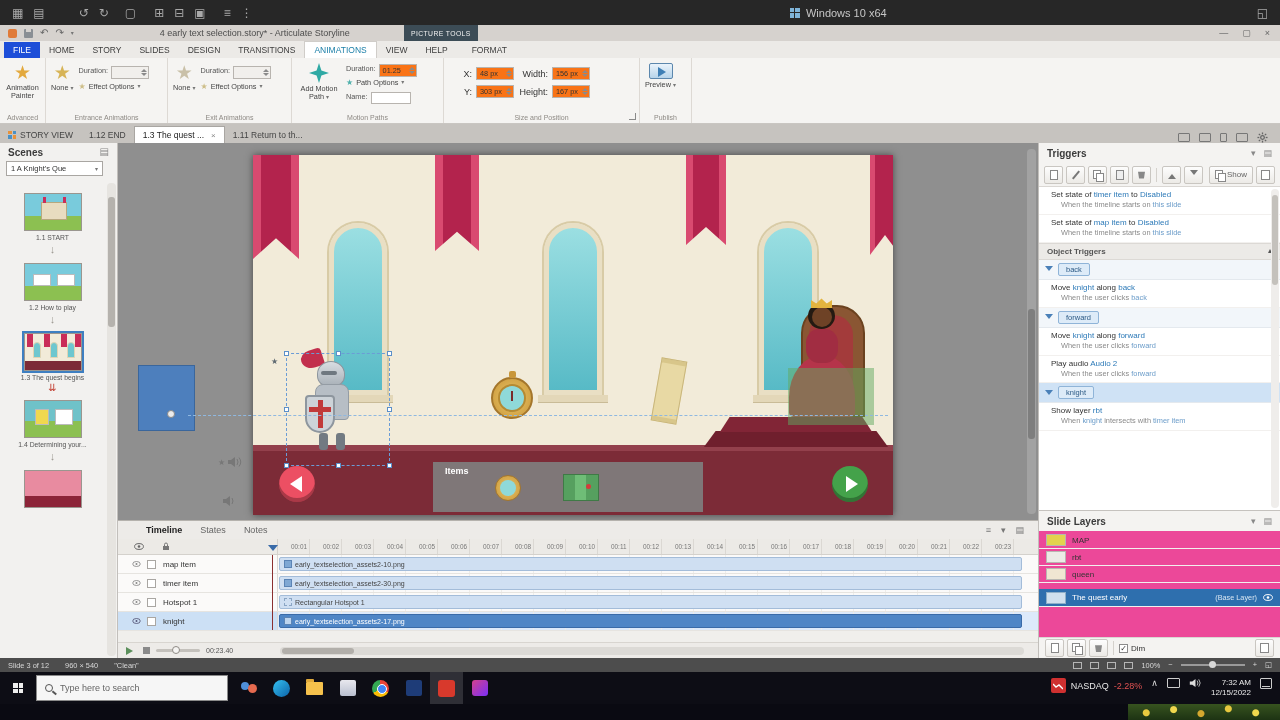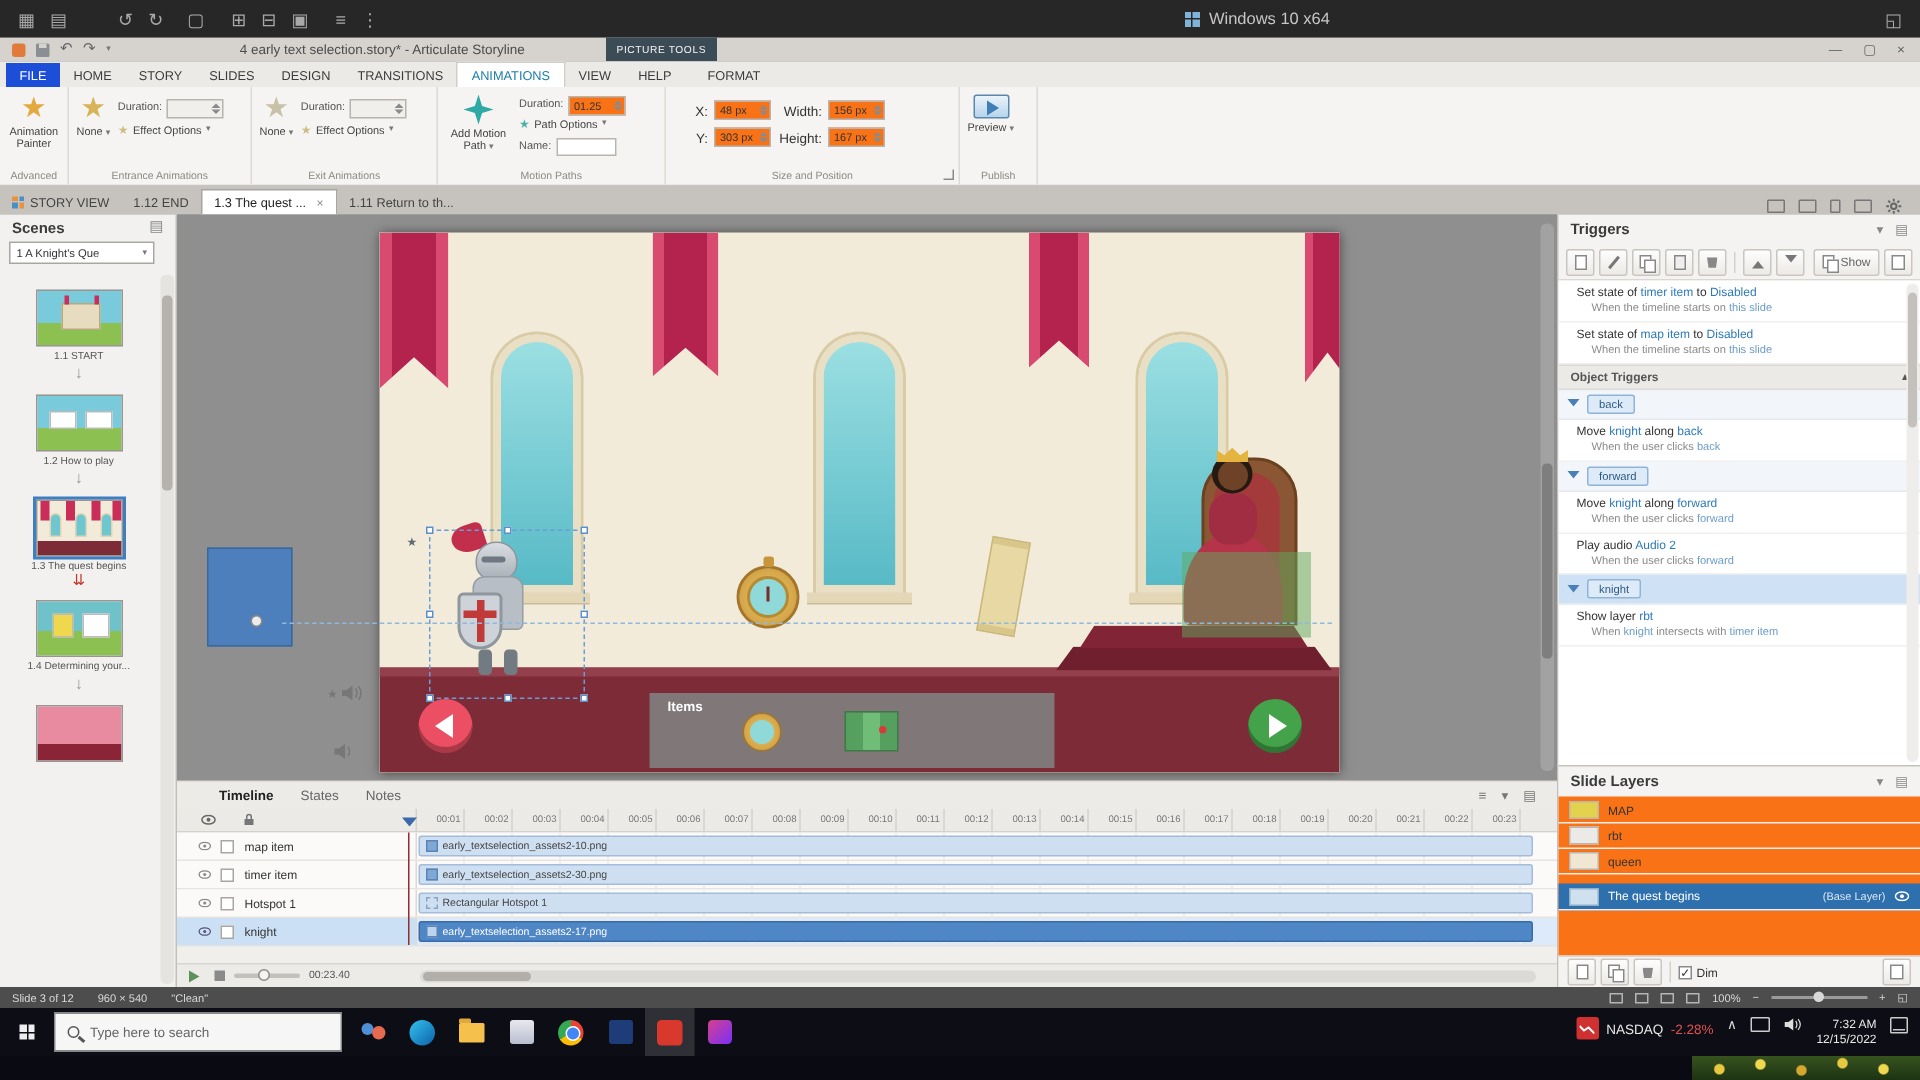--- a/index.html
+++ b/index.html
@@ -219,21 +219,21 @@
 .trig-cond .trig-link{color:#6b9cc9}
 .trig-subheader{display:flex;justify-content:space-between;align-items:center;padding:3px 8px;background:#eceae7;font-weight:bold;color:#555;font-size:8px;border-top:1px solid #dcd9d5;border-bottom:1px solid #dcd9d5}
 .trig-section{display:flex;align-items:center;gap:5px;padding:3px 6px;background:#f2f6fa;border-bottom:1px solid #e4e9ee}
 .trig-section.selected{background:#cfe2f5}
 .sec-caret{width:0;height:0;border:4px solid transparent;border-top:5px solid #4a80b8;margin-top:3px}
 .sec-pill{border:1px solid #8fb4d8;background:#ddebf8;color:#2c5a85;border-radius:2px;padding:1px 7px;font-size:7.5px}
 .tr-scroll{position:absolute;right:1px;top:2px;bottom:2px;width:8px;background:#efedeb;border-radius:4px}
 .tr-scroll i{position:absolute;left:1px;top:6px;width:6px;height:90px;background:#c4c1bc;border-radius:3px}
 
 #layers{height:148px;border-top:1px solid #c5c2be;display:flex;flex-direction:column;background:#f4f3f1}
-.layer-list{flex:1;background:#f97316;padding-top:1px}
+.layer-list{flex:1;background:#ec4899;padding-top:1px}
 .layer-row{height:17px;display:flex;align-items:center;gap:6px;padding:0 7px;border-bottom:1px solid #f2f0ee;color:#333}
 .layer-thumb{width:20px;height:12px;border:1px solid #b9b6b1;background:#eceae6;flex:none}
 .layer-row.selected{background:#2e6fae;color:#fff;margin-top:6px;height:18px}
 .layer-row.selected .layer-thumb{background:#cfe0ee;border-color:#8fb0c9}
 .lbadge{margin-left:auto;font-size:7.3px;color:#d8e6f2}
 .layer-toolbar{height:21px;display:flex;align-items:center;gap:3px;padding:0 6px;border-top:1px solid #dad7d3}
 .dimcb{width:9px;height:9px;background:#fff;border:1px solid #8a8a8a;display:flex;align-items:center;justify-content:center;font-size:8px;color:#333}
 
 
 #statusbar{position:absolute;left:0;top:658px;width:100%;height:14px;background:#4d4d4d;color:#d8d8d8;display:flex;align-items:center;gap:16px;padding:0 8px;font-size:7.4px}
@@ -923,21 +923,21 @@
           <div class="layer-row">
             <span class="layer-thumb"></span>
             <span>rbt</span>
           </div>
           <div class="layer-row">
             <span class="layer-thumb" style="background:#f0e6d2"></span>
             <span>queen</span>
           </div>
           <div class="layer-row selected">
             <span class="layer-thumb"></span>
-            <span>The quest begins</span>
+            <span>The quest early</span>
             <span class="lbadge">(Base Layer)</span>
             <span>
                 <svg width="10" height="7" viewBox="0 0 10 7">
                   <ellipse cx="5" cy="3.5" rx="4.4" ry="2.9" fill="none" stroke="#fff"></ellipse>
                   <circle cx="5" cy="3.5" r="1.3" fill="#fff"></circle>
                 </svg>
               </span>
           </div>
         </div>
         <div class="layer-toolbar">

